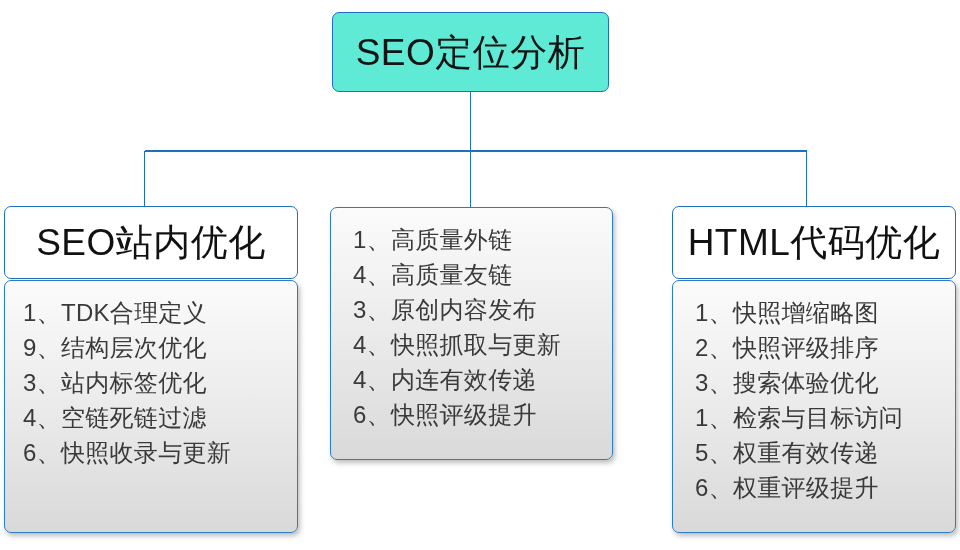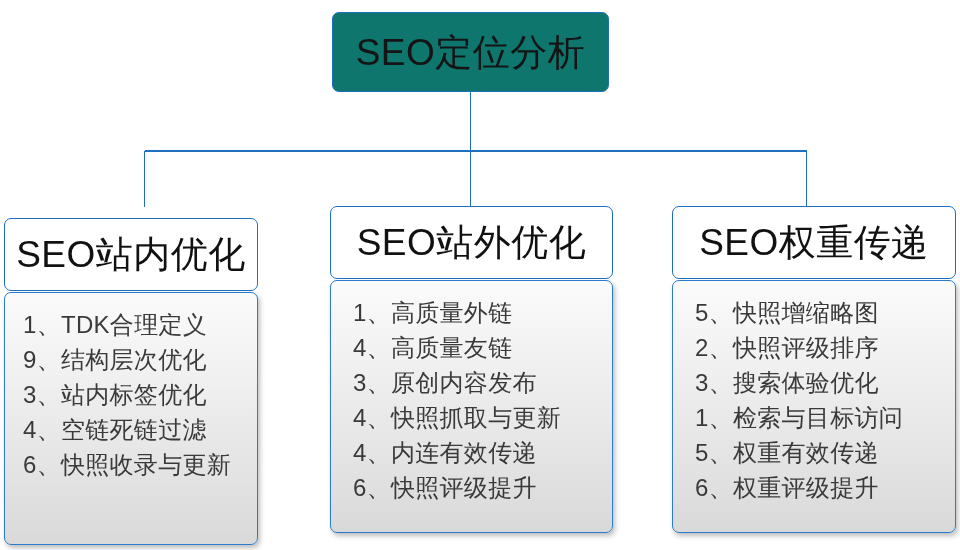--- a/index.html
+++ b/index.html
@@ -32,39 +32,39 @@
   
   .root-node {
     position: absolute;
     left: 332px;
     top: 12px;
     width: 277px;
     height: 80px;
     box-sizing: border-box;
     border: 1.4px solid #1f6fc0;
     border-radius: 7px;
-    background: #0f766e;
+    background: #5eead4;
     display: flex;
     align-items: center;
     justify-content: center;
   }
   .root-node .node-text {
     font-size: 37px;
     color: #141414;
     letter-spacing: 0.5px;
     line-height: 1;
     white-space: nowrap;
   }
 
   
   .column {
     position: absolute;
     top: 206px;
   }
-  .col-1 { left: 4px;   width: 254px; margin-top: 12px; }
+  .col-1 { left: 4px;   width: 294px; }
   .col-2 { left: 330px; width: 283px; }
   .col-3 { left: 672px; width: 284px; }
 
   .col-header {
     box-sizing: border-box;
     height: 73px;
     border: 1.4px solid #1f6fc0;
     border-radius: 7px;
     background: #ffffff;
     display: flex;
@@ -127,39 +127,36 @@
     <div class="col-list">
       <div class="list-item">1、TDK合理定义</div>
       <div class="list-item">9、结构层次优化</div>
       <div class="list-item">3、站内标签优化</div>
       <div class="list-item">4、空链死链过滤</div>
       <div class="list-item">6、快照收录与更新</div>
     </div>
   </div>
 
   <div class="column col-2">
-    <div class="col-header">
-      <span class="header-text">SEO站外优化</span>
-    </div>
     <div class="col-list">
       <div class="list-item">1、高质量外链</div>
       <div class="list-item">4、高质量友链</div>
       <div class="list-item">3、原创内容发布</div>
       <div class="list-item">4、快照抓取与更新</div>
       <div class="list-item">4、内连有效传递</div>
       <div class="list-item">6、快照评级提升</div>
     </div>
   </div>
 
   <div class="column col-3">
     <div class="col-header">
-      <span class="header-text">SEO权重传递</span>
+      <span class="header-text">HTML代码优化</span>
     </div>
     <div class="col-list">
-      <div class="list-item">5、快照增缩略图</div>
+      <div class="list-item">1、快照增缩略图</div>
       <div class="list-item">2、快照评级排序</div>
       <div class="list-item">3、搜索体验优化</div>
       <div class="list-item">1、检索与目标访问</div>
       <div class="list-item">5、权重有效传递</div>
       <div class="list-item">6、权重评级提升</div>
     </div>
   </div>
 
 </div>
 

